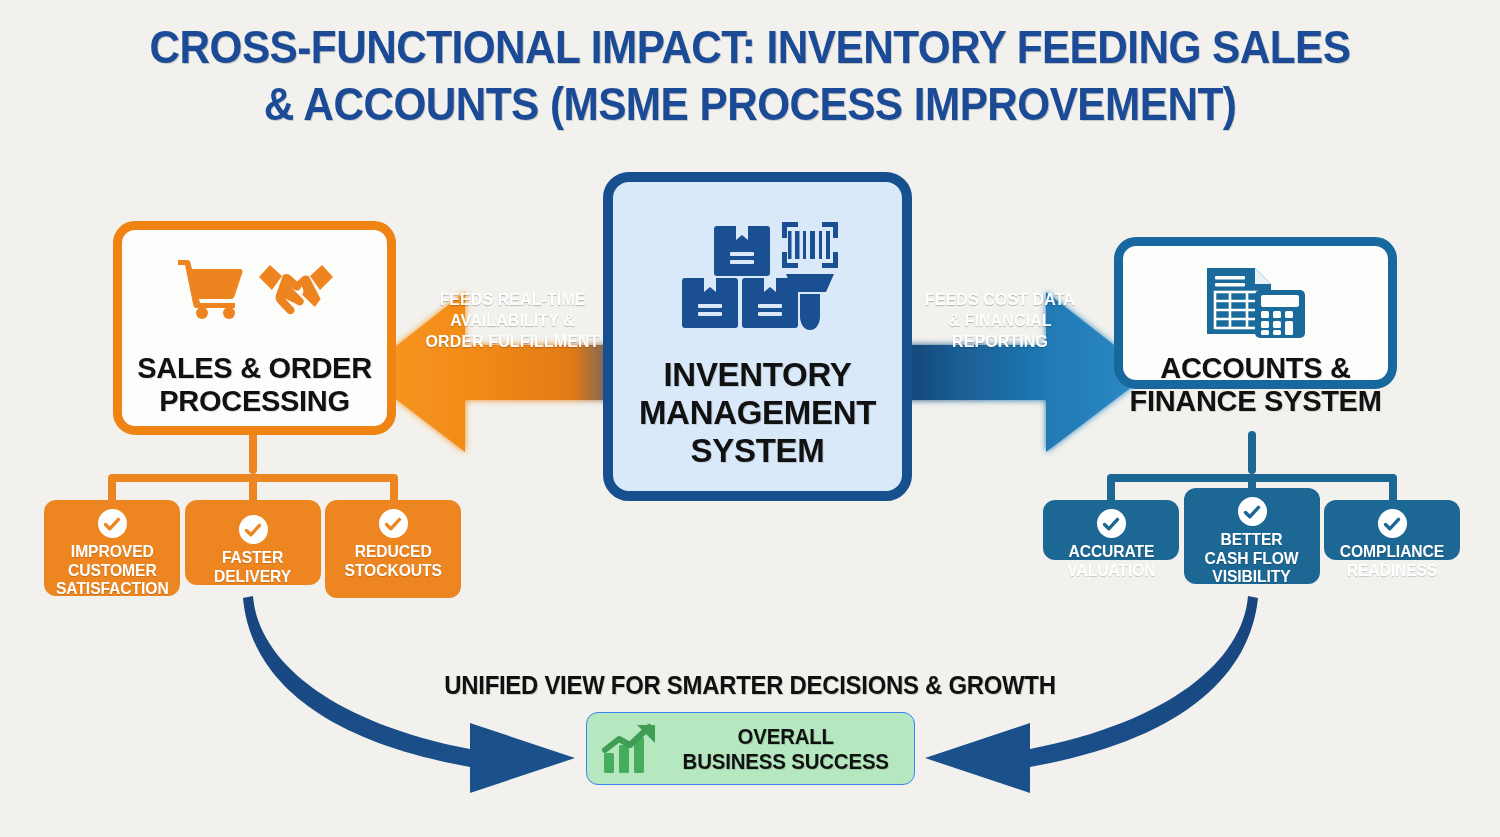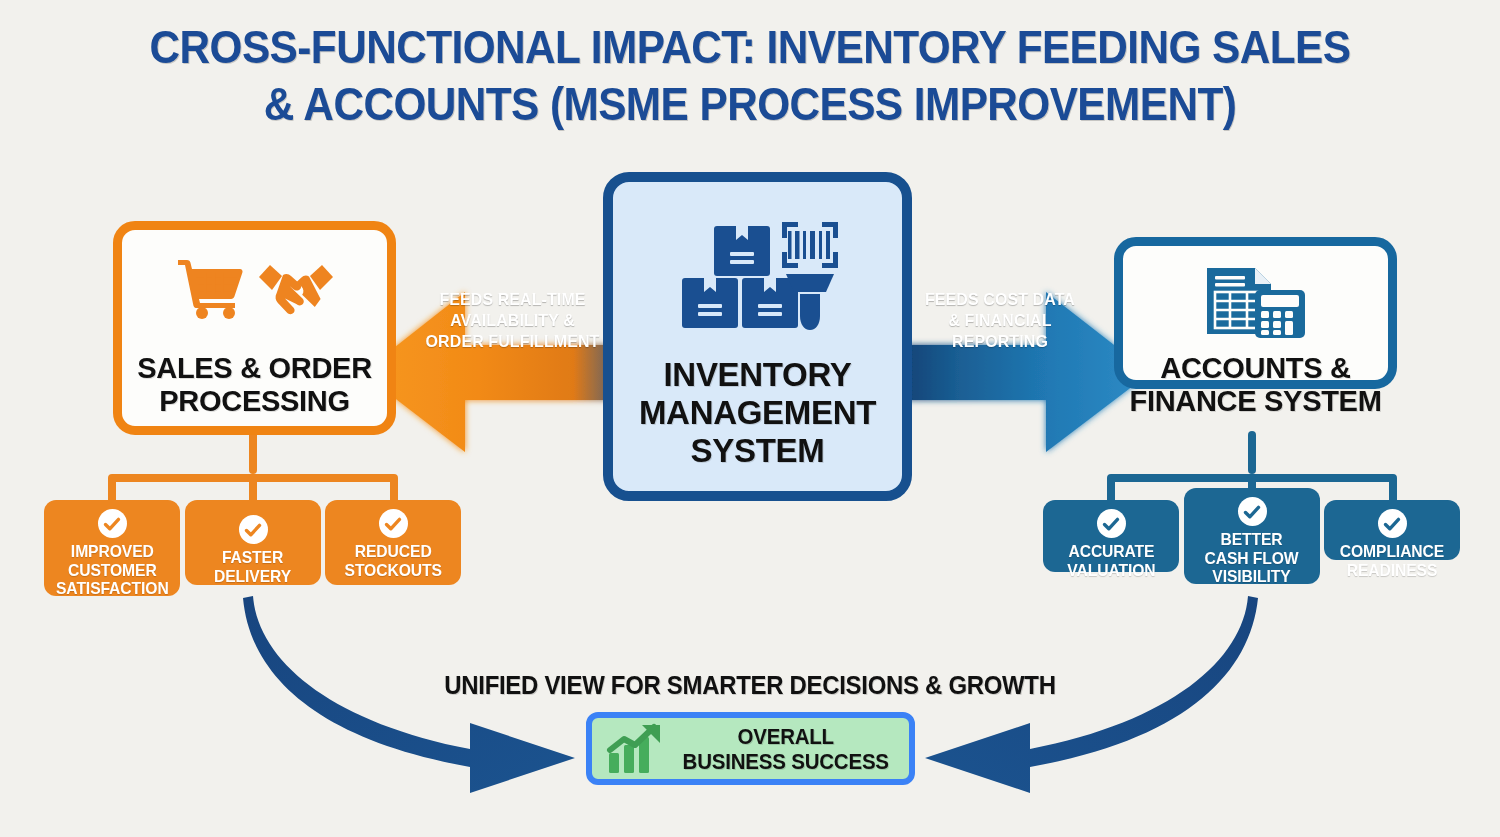--- a/index.html
+++ b/index.html
@@ -91,39 +91,39 @@
     font-size:16.5px;line-height:18.5px;letter-spacing:-0.1px;
     transform:scaleX(0.95);
     text-shadow:0 1px 1px rgba(0,0,0,0.18);
     white-space:pre-line;
   }
   .badge.orange{background:#ed8620;}
   .badge.blue{background:#1c6793;}
 
   #badge-o-0{left:44px;top:500px;width:136px;height:96px;}
   #badge-o-1{left:185px;top:500px;width:136px;height:85px;justify-content:flex-end;}
-  #badge-o-2{left:325px;top:500px;width:136px;height:85px;}
-  #badge-b-0{left:1043px;top:500px;width:136px;height:72px;}
+  #badge-o-2{left:325px;top:500px;width:136px;height:98px;}
+  #badge-b-0{left:1043px;top:500px;width:136px;height:60px;}
   #badge-b-1{left:1184px;top:488px;width:136px;height:96px;}
   #badge-b-2{left:1324px;top:500px;width:136px;height:60px;align-items:center;}
 
   
   .unified{
     position:absolute;left:330px;top:670px;width:840px;
     text-align:center;color:#111;font-weight:bold;
     font-size:26px;line-height:30px;letter-spacing:-0.3px;
     transform:scaleX(0.92);
     text-shadow:1px 1px 0 rgba(0,0,0,0.16);
     z-index:5;
   }
 
   
   #panel-success{
     position:absolute;left:586px;top:712px;width:329px;height:73px;
-    background:#b5e8bf;border:6px solid #3b82f6;border-radius:12px;
+    background:#b5e8bf;border:1px solid #3b82f6;border-radius:12px;
     box-sizing:border-box;
     display:flex;align-items:center;justify-content:flex-start;
     z-index:3;padding-left:14px;
   }
   #panel-success .sicon{width:62px;height:52px;flex:none;}
   #panel-success .stitle{
     flex:1;text-align:center;color:#111;font-weight:bold;
     font-size:22px;line-height:25px;letter-spacing:-0.2px;
     transform:scaleX(0.93);
     text-shadow:1px 1px 0 rgba(0,0,0,0.15);

